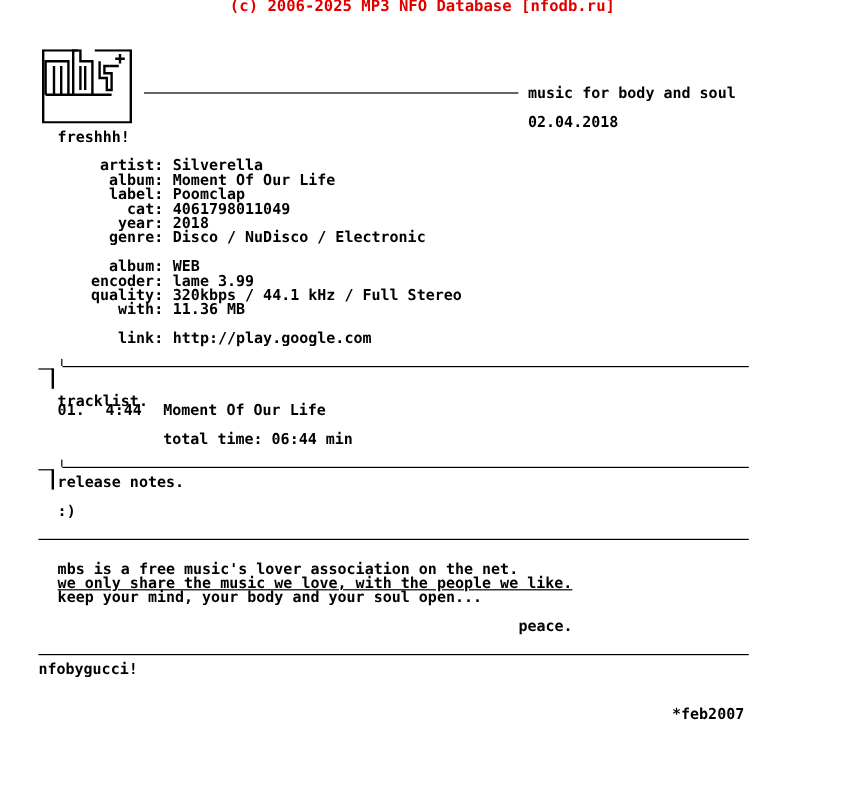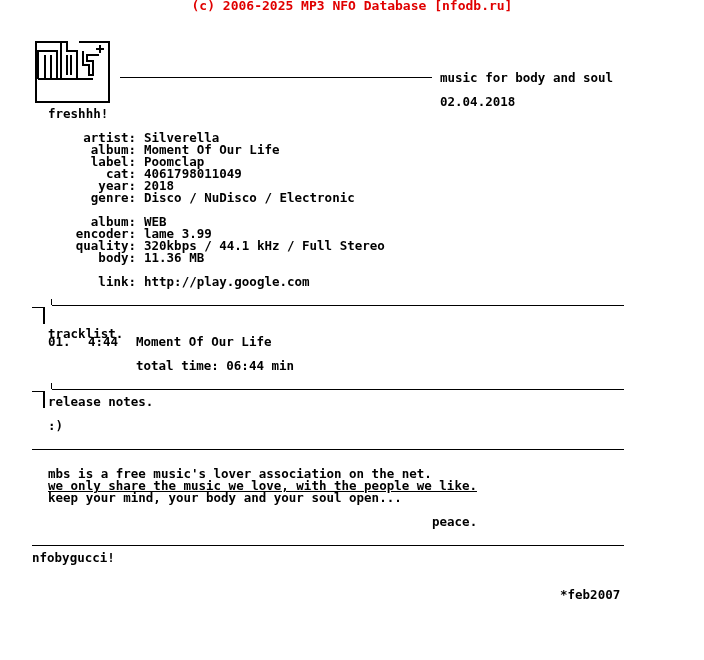--- a/index.html
+++ b/index.html
@@ -53,21 +53,21 @@
 <div class="row b" style="top:132px;"><span class="lbl">artist:</span><span class="val">Silverella</span></div>
 <div class="row b" style="top:144px;"><span class="lbl">album:</span><span class="val">Moment Of Our Life</span></div>
 <div class="row b" style="top:156px;"><span class="lbl">label:</span><span class="val">Poomclap</span></div>
 <div class="row b" style="top:168px;"><span class="lbl">cat:</span><span class="val">4061798011049</span></div>
 <div class="row b" style="top:180px;"><span class="lbl">year:</span><span class="val">2018</span></div>
 <div class="row b" style="top:192px;"><span class="lbl">genre:</span><span class="val">Disco / NuDisco / Electronic</span></div>
 
 <div class="row b" style="top:216px;"><span class="lbl">album:</span><span class="val">WEB</span></div>
 <div class="row b" style="top:228px;"><span class="lbl">encoder:</span><span class="val">lame 3.99</span></div>
 <div class="row b" style="top:240px;"><span class="lbl">quality:</span><span class="val">320kbps / 44.1 kHz / Full Stereo</span></div>
-<div class="row b" style="top:252px;"><span class="lbl">body:</span><span class="val">11.36 MB</span></div>
+<div class="row b" style="top:252px;"><span class="lbl">with:</span><span class="val">11.36 MB</span></div>
 
 <div class="row b" style="top:276px;"><span class="lbl">link:</span><span class="val">http://play.google.com</span></div>
 
 <div class="hline" style="left:52px; top:305px; width:572px;"></div>
 <div class="vline" style="left:51px; top:299px; height:6px; width:1px;"></div>
 <div class="hline" style="left:32px; top:307px; width:12px;"></div>
 <div class="vline" style="left:43px; top:307px; height:17px;"></div>
 <div class="abs b" style="left:48px; top:312px;margin-top:16px;">tracklist.</div>
 
 <div class="abs b" style="left:48px; top:336px;">01.</div>

